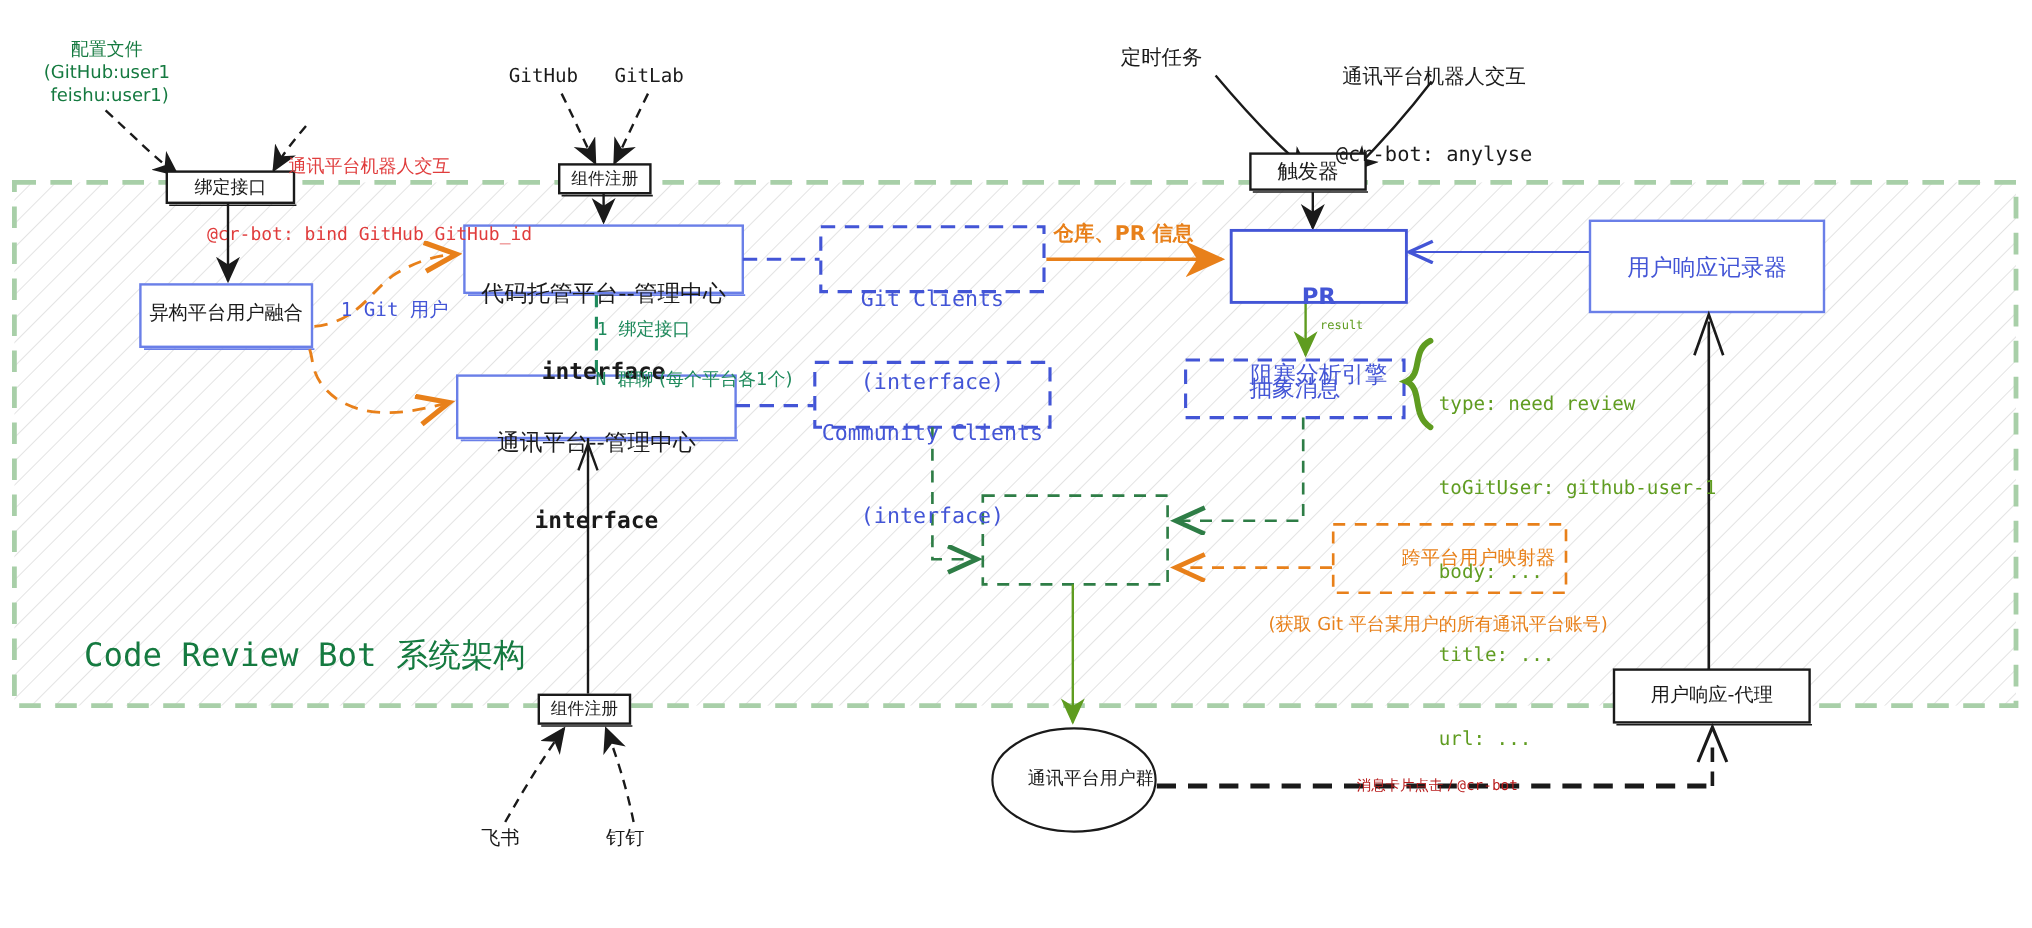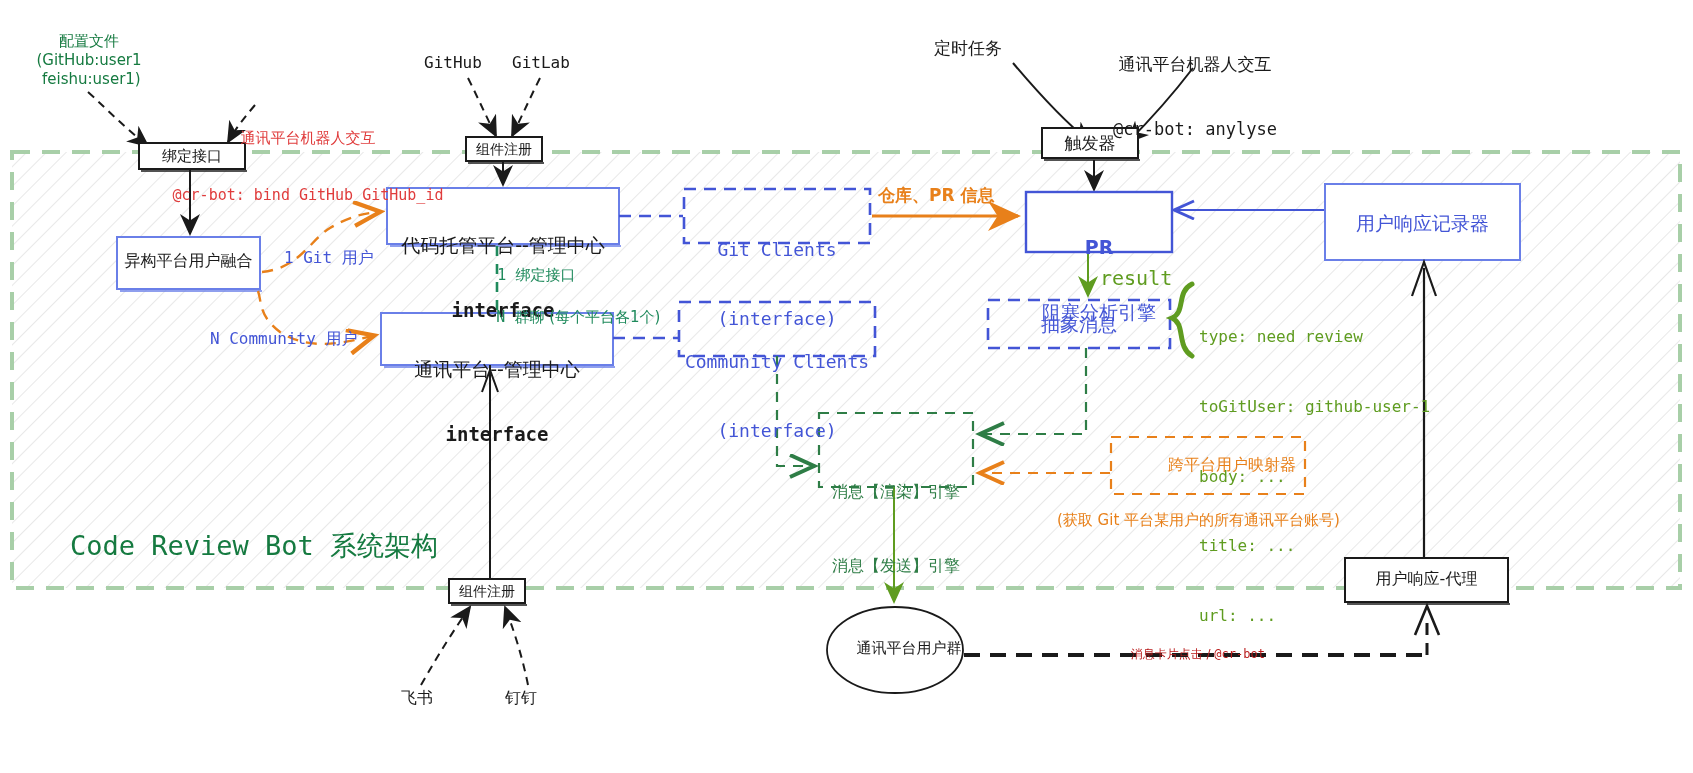--- a/index.html
+++ b/index.html
@@ -189,48 +189,41 @@
   <div class="sans" style="font-size:19px;font-weight:bold;">PR</div>
   <div class="sans" style="font-size:19px;">阻塞分析引擎</div>
 </div>
 
 <div class="lbl sans ctr" style="left:988px;top:312px;width:182px;color:#4355d6;font-size:19px;">抽象消息</div>
 
 <div class="lbl sans ctr" style="left:1325px;top:211px;width:195px;color:#4355d6;font-size:19px;">用户响应记录器</div>
 
 <div class="lbl sans ctr" style="left:1345px;top:569px;width:163px;color:#1a1a1a;font-size:16px;">用户响应-代理</div>
 
-<div class="lbl sans ctr" style="left:819px;top:430px;width:154px;color:#2e7d46;font-size:16px;line-height:1.55;">
-  <div>消息【渲染】引擎</div>
-  <div>消息【发送】引擎</div>
-</div>
 
 <div class="lbl sans ctr" style="left:1111px;top:455px;width:194px;color:#e8801a;font-size:16px;padding-left:24px;">跨平台用户映射器</div>
 
 <div class="lbl sans ctr" style="left:827px;top:639px;width:164px;color:#1a1a1a;font-size:15px;">通讯平台用户群</div>
 
 <div class="lbl" style="left:275px;top:228px;color:#4355d6;font-size:16px;">
   <span class="mono" id="gu1">1 Git </span><span class="sans" id="gu2">用户</span>
 </div>
 
-<div class="lbl" style="left:201px;top:309px;color:#4355d6;font-size:16px;">
-  <span class="mono" id="cu1">N Community </span><span class="sans" id="cu2">用户</span>
-</div>
 
 <div class="lbl" style="left:489px;top:246px;color:#1f8a5c;font-size:15px;">
   <span class="mono" id="rp1">1 </span><span class="sans" id="rp2">绑定接口</span>
 </div>
 
 <div class="lbl" style="left:488px;top:288px;color:#1f8a5c;font-size:15px;">
   <span class="mono" id="gc1">N </span><span class="sans" id="gc2">群聊 (每个平台各1个)</span>
 </div>
 
 <div class="lbl sans" style="left:878px;top:185px;color:#e8801a;font-size:17px;font-weight:bold;">仓库、PR 信息</div>
 
-<div class="lbl mono" style="left:1100px;top:266px;color:#5f9c20;font-size:20px;">result</div>
+<div class="lbl mono" style="left:1100px;top:266px;color:#5f9c20;font-size:10px;">result</div>
 
 <div class="lbl" style="left:1124px;top:632px;color:#b91c1c;font-size:12px;">
   <span class="sans" id="cc1">消息卡片点击 / </span><span class="mono" id="cc2">@cr-bot</span>
 </div>
 
 <div class="lbl mono" style="left:1199px;top:279px;color:#5f9c20;font-size:16px;line-height:1.45;">
   <div>type: need review</div>
   <div>toGitUser: github-user-1</div>
   <div>body: ...</div>
   <div>title: ...</div>

